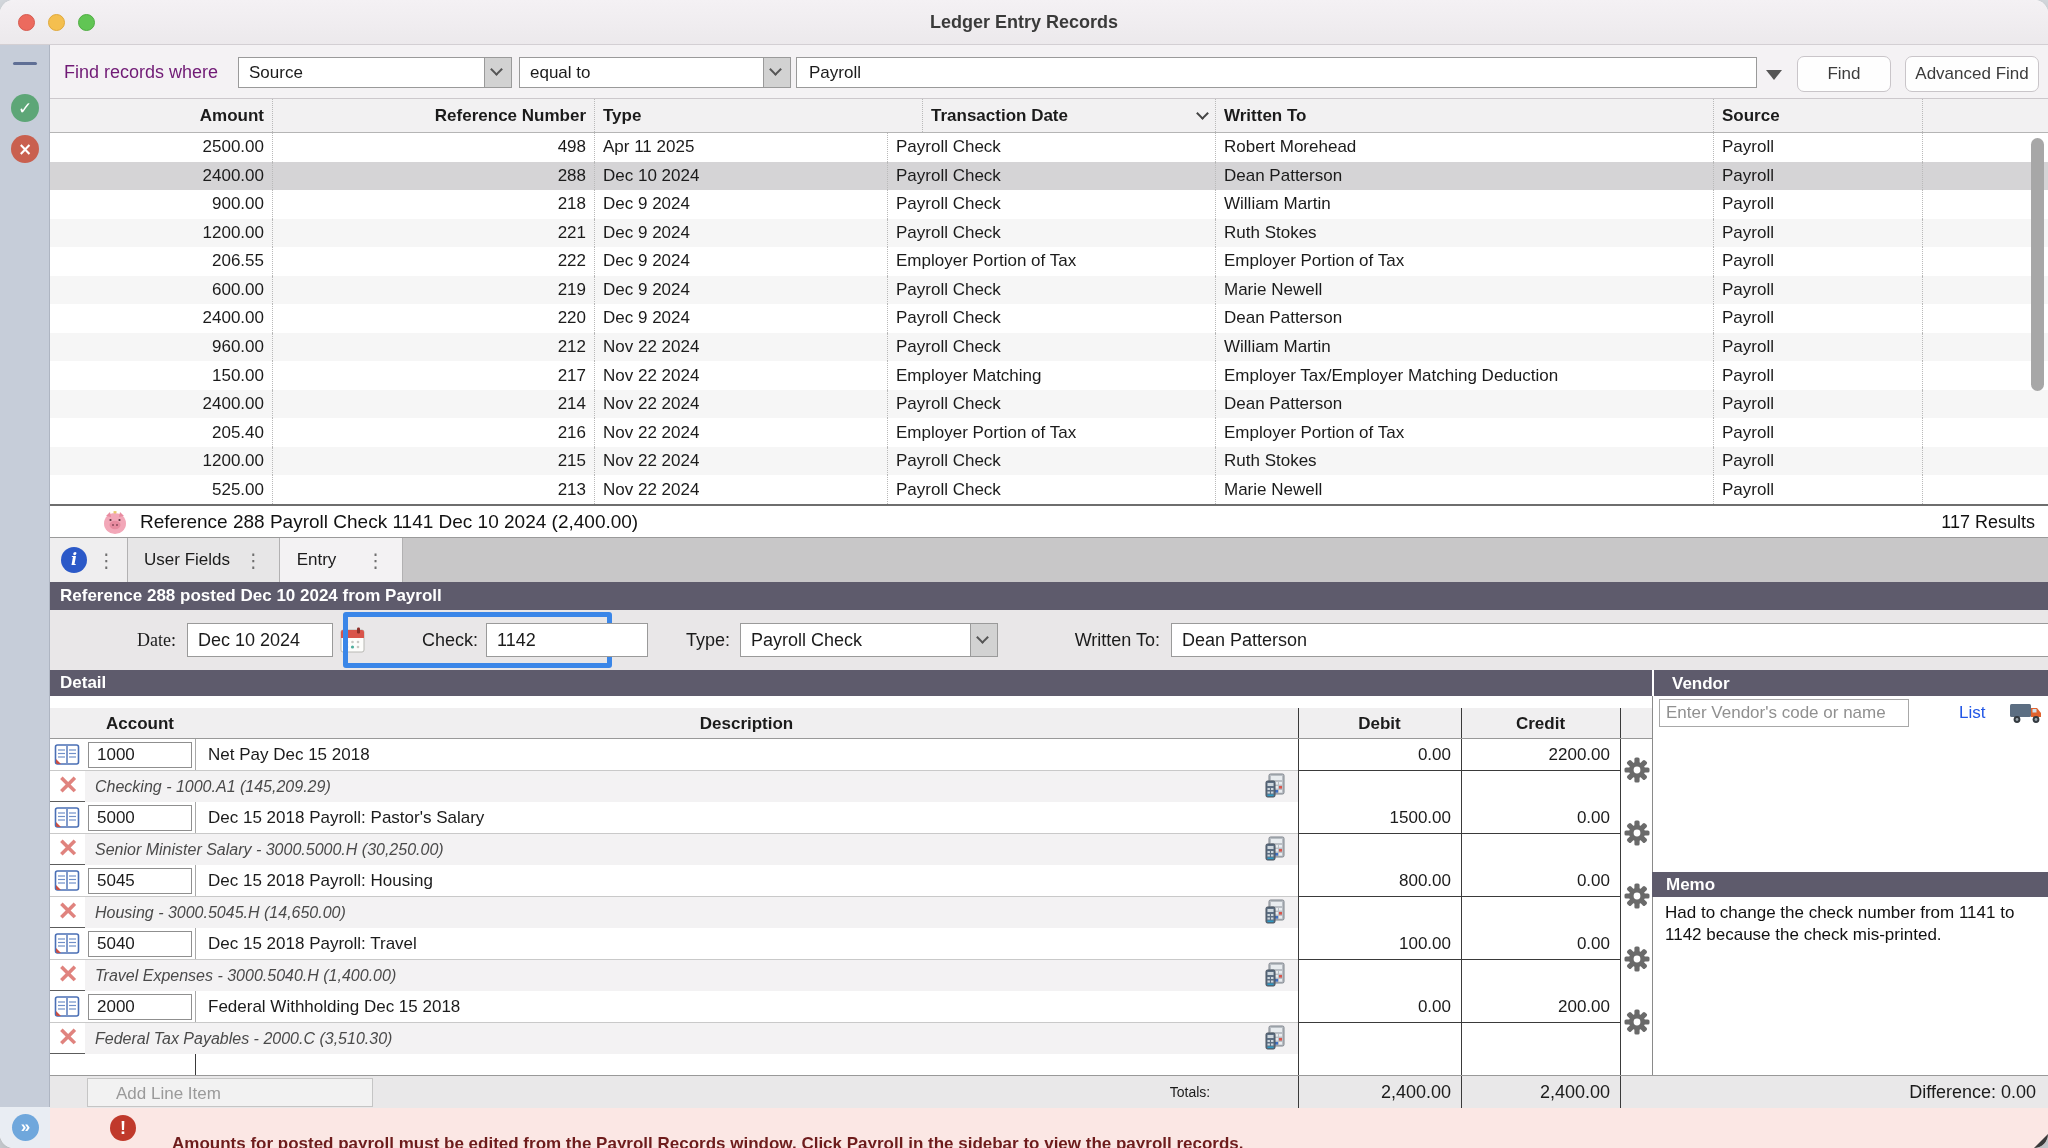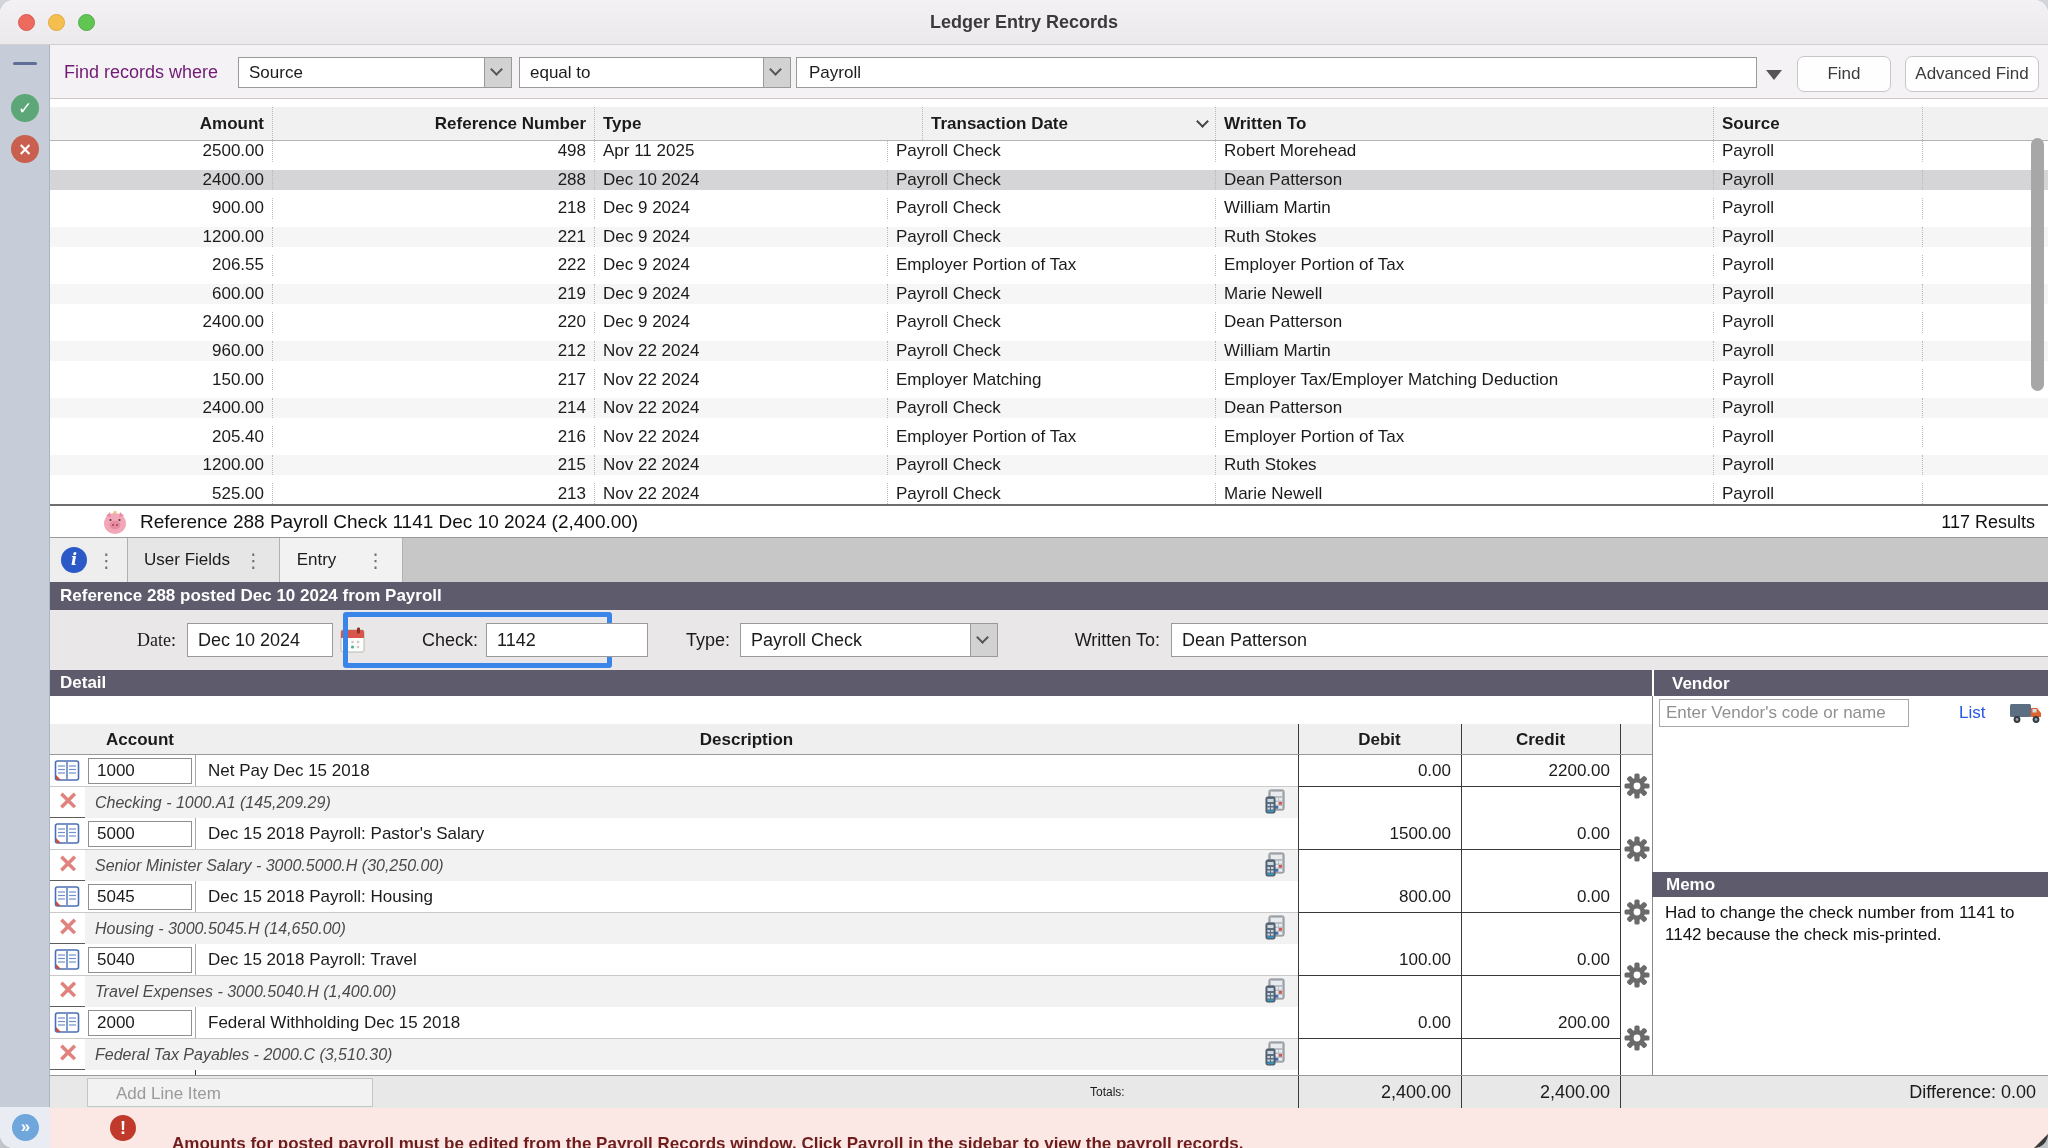--- a/index.html
+++ b/index.html
@@ -36,21 +36,21 @@
   .side-x{top:90px;background:#c9604f;}
   .side-bottom{left:0;top:1107px;width:50px;height:41px;background:#e9edf3;}
   .side-exp{position:absolute;left:12px;top:7px;width:27px;height:27px;border-radius:50%;background:#6fa7dc;color:#fff;text-align:center;line-height:26px;font-size:17px;font-weight:bold;}
   
   .toptable{left:50px;top:99px;width:1998px;height:407px;background:#fff;}
   .tt-header{position:absolute;left:0;top:0;width:1998px;height:34px;background:#f2f1f2;border-bottom:1px solid #b5b5b5;font-weight:bold;font-size:17px;}
   .tt-body{position:absolute;left:0;top:34px;width:1998px;height:371px;display:flex;flex-direction:column;}
   .tt-row{flex:1;display:flex;font-size:17px;}
   .tt-row.alt{background:#f6f6f6;}
   .tt-row.sel{background:#d5d4d6;}
-  .tt-header,.tt-row{display:flex;align-items:flex-start;margin-top:8px;}
+  .tt-header,.tt-row{display:flex;align-items:flex-start;}
   .cell{height:100%;display:flex;align-items:center;padding:0 8px;overflow:hidden;white-space:nowrap;}
   .cell.num{justify-content:flex-end;}
   .c0{width:222px;}.c1{width:322px;border-left:1px dotted #b9b9b9;}.c2{width:293px;border-left:1px dotted #b9b9b9;}
   .c3{width:328px;border-left:1px dotted #b9b9b9;}.c4{width:498px;border-left:1px dotted #b9b9b9;}
   .c5{width:209px;border-left:1px dotted #b9b9b9;}.c6{width:107px;border-left:1px dotted #b9b9b9;}
   .tt-bottom{position:absolute;left:0;top:405px;width:1998px;height:2px;background:#6e6e6e;}
   .sort-chev{position:relative;width:9px;height:9px;border-right:2px solid #444;border-bottom:2px solid #444;transform:rotate(45deg);margin-left:auto;margin-bottom:4px;}
   .vscroll{position:absolute;right:3px;top:36px;width:14px;height:360px;}
   .vthumb{position:absolute;left:0;top:3px;width:13px;height:253px;border-radius:7px;background:#a7a7a7;}
   
@@ -71,21 +71,21 @@
   .pbar .pbar-text{position:absolute;left:10px;top:0;bottom:0;display:flex;align-items:center;}
   .purple1{left:50px;top:582px;width:1998px;height:28px;}
   
   .formrow{left:50px;top:610px;width:1998px;height:60px;background:#e9e7e8;}
   .flabel{position:absolute;top:13px;height:34px;line-height:34px;font-size:18px;color:#1b1b1b;text-align:right;}
   .finput{position:absolute;top:13px;height:34px;background:#fff;border:1px solid #9a9a9a;font-size:18px;line-height:32px;padding-left:10px;white-space:nowrap;overflow:hidden;}
   .bluebox{position:absolute;left:293px;top:2px;width:269px;height:56px;border:5px solid #3a86e8;border-radius:3px;}
   
   .dband{left:50px;top:670px;width:1602px;height:26px;}
   .vband{left:1654px;top:670px;width:394px;height:27px;}
-  .dgrid{left:50px;top:724px;width:1602px;height:412px;background:#fff;}
+  .dgrid{left:50px;top:708px;width:1602px;height:412px;background:#fff;}
   .dheader{position:absolute;left:0;top:0;width:1602px;height:31px;background:#f0eff0;border-bottom:1px solid #999;font-weight:bold;font-size:17px;}
   .dh{position:absolute;top:0;height:31px;line-height:31px;}
   .dcol-borders{position:absolute;top:0;bottom:0;width:0;border-left:1px solid #3a3a3a;}
   .pairs{position:absolute;left:0;top:31px;width:1602px;}
   .pair{position:relative;width:1602px;height:63px;border-bottom:1px solid #5c5c5c;}
   .pair .light-div{position:absolute;left:0;top:31px;width:1248px;height:1px;background:#c9c9c9;}
   .icon-cell{position:absolute;left:0;top:0;width:35px;height:63px;}
   .ledger-ic{position:absolute;left:4px;top:4px;}
   .delx{position:absolute;left:3px;top:30px;width:30px;height:32px;color:#e0837e;font-size:32px;line-height:30px;font-weight:bold;text-align:center;}
   .acc-box{position:absolute;left:38px;top:3px;width:104px;height:26px;background:#fff;border:1px solid #8f8f8f;font-size:17px;line-height:24px;padding-left:8px;}
@@ -97,21 +97,21 @@
   .c-top{left:1411px;top:0;width:159px;height:32px;border-bottom:1px solid #3a3a3a;text-align:right;padding-right:10px;line-height:31px;}
   .d-bot{left:1248px;top:32px;width:163px;height:31px;}
   .c-bot{left:1411px;top:32px;width:159px;height:31px;}
   .gear-cell{left:1570px;top:0;width:32px;height:63px;border-left:1px solid #3a3a3a;}
   .gear-ic{position:absolute;left:3px;top:18px;}
   .empty-pair{position:relative;width:1602px;height:32px;}
   .ep-cell{position:absolute;top:0;bottom:0;border-left:1px solid #3a3a3a;}
   
   .totalsrow{left:50px;top:1075px;width:1602px;height:33px;background:#e9e8e9;border-top:1px solid #999;}
   .addline-btn{position:absolute;left:37px;top:2px;width:286px;height:29px;background:#f2f2f2;border:1px solid #c5c5c5;color:#9a9a9a;font-size:17px;line-height:27px;padding-left:28px;text-align:left;}
-  .totals-label{position:absolute;left:1040px;top:0;width:200px;height:33px;line-height:33px;text-align:left;font-size:12px;}
+  .totals-label{position:absolute;left:1040px;top:0;width:200px;height:33px;line-height:33px;text-align:center;font-size:14px;}
   .tot-cell{position:absolute;top:0;height:33px;line-height:33px;text-align:right;font-size:18px;border-left:1px solid #3a3a3a;}
   .tot-debit{left:1248px;width:163px;padding-right:10px;}
   .tot-credit{left:1411px;width:159px;padding-right:10px;}
   .tot-gear{left:1570px;width:32px;border-left:1px solid #3a3a3a;height:33px;}
   
   .vendorpanel{left:1652px;top:696px;width:396px;height:379px;background:#fff;border-left:1px solid #8a8a8a;}
   .vendor-input{position:absolute;left:6px;top:3px;width:250px;height:28px;background:#fff;border:1px solid #a8a8a8;font-size:17px;line-height:26px;padding-left:6px;color:#909090;white-space:nowrap;overflow:hidden;}
   .list-link{position:absolute;left:306px;top:3px;height:28px;line-height:28px;font-size:17px;color:#2257e6;}
   .truck{position:absolute;left:356px;top:4px;}
   .memoband{left:1652px;top:872px;width:396px;height:25px;}

